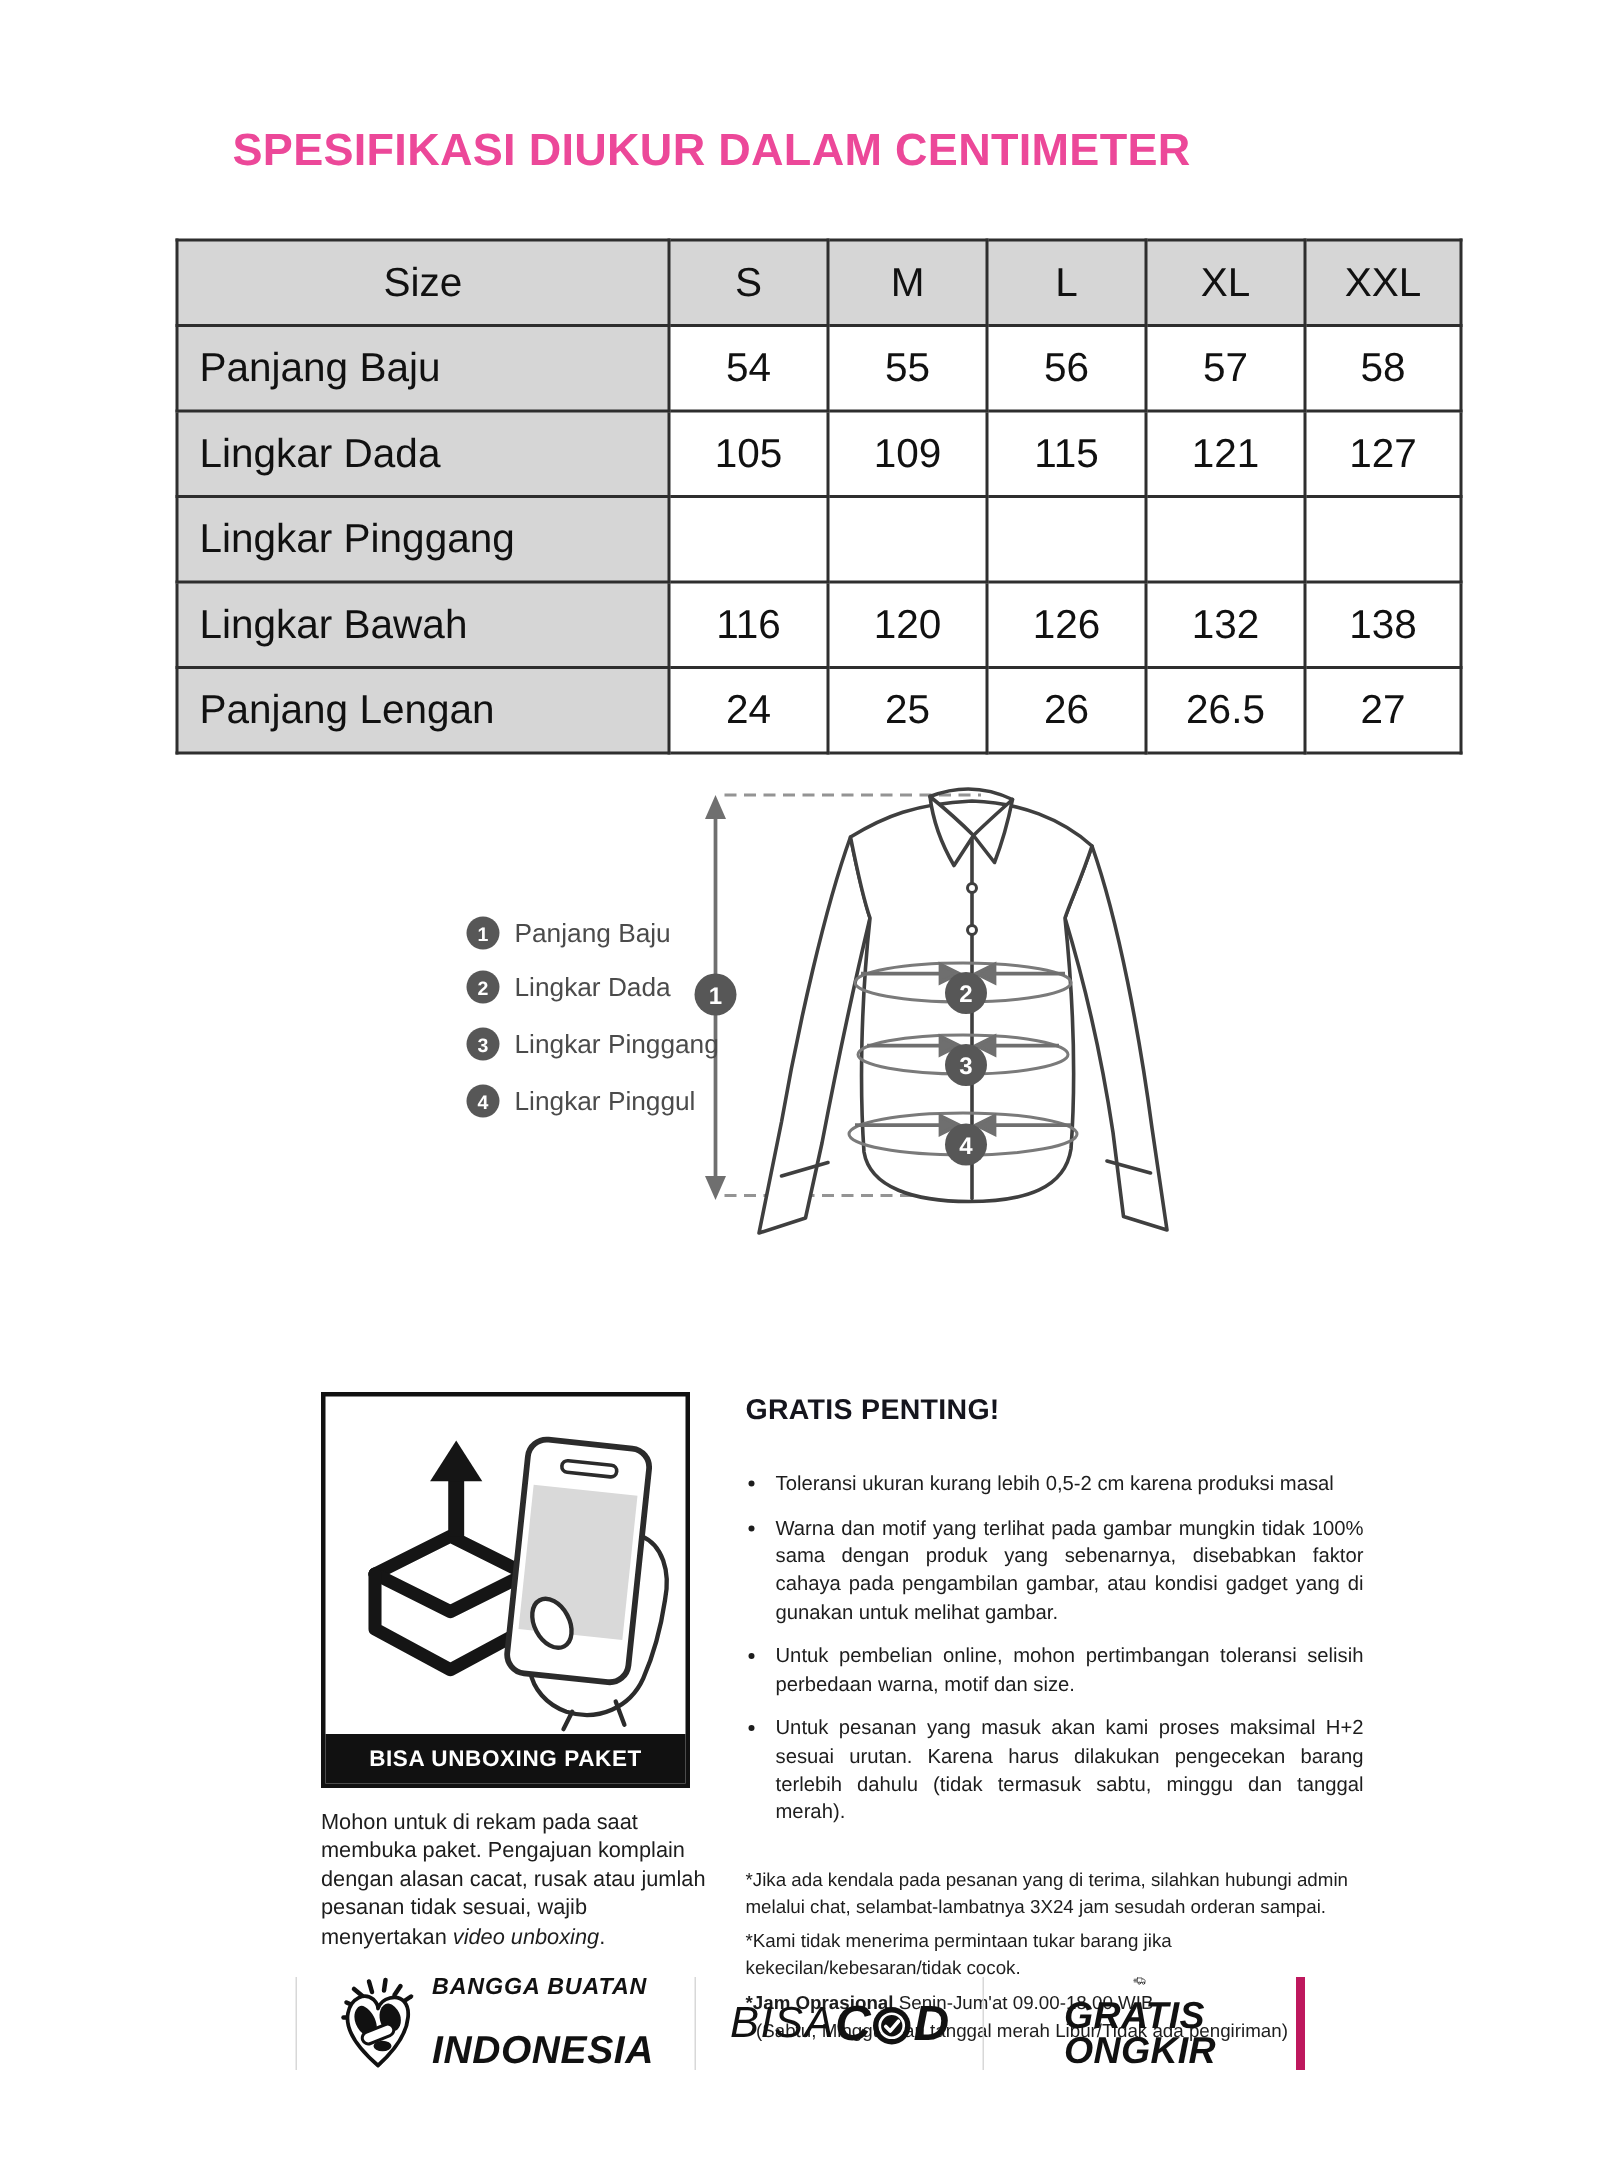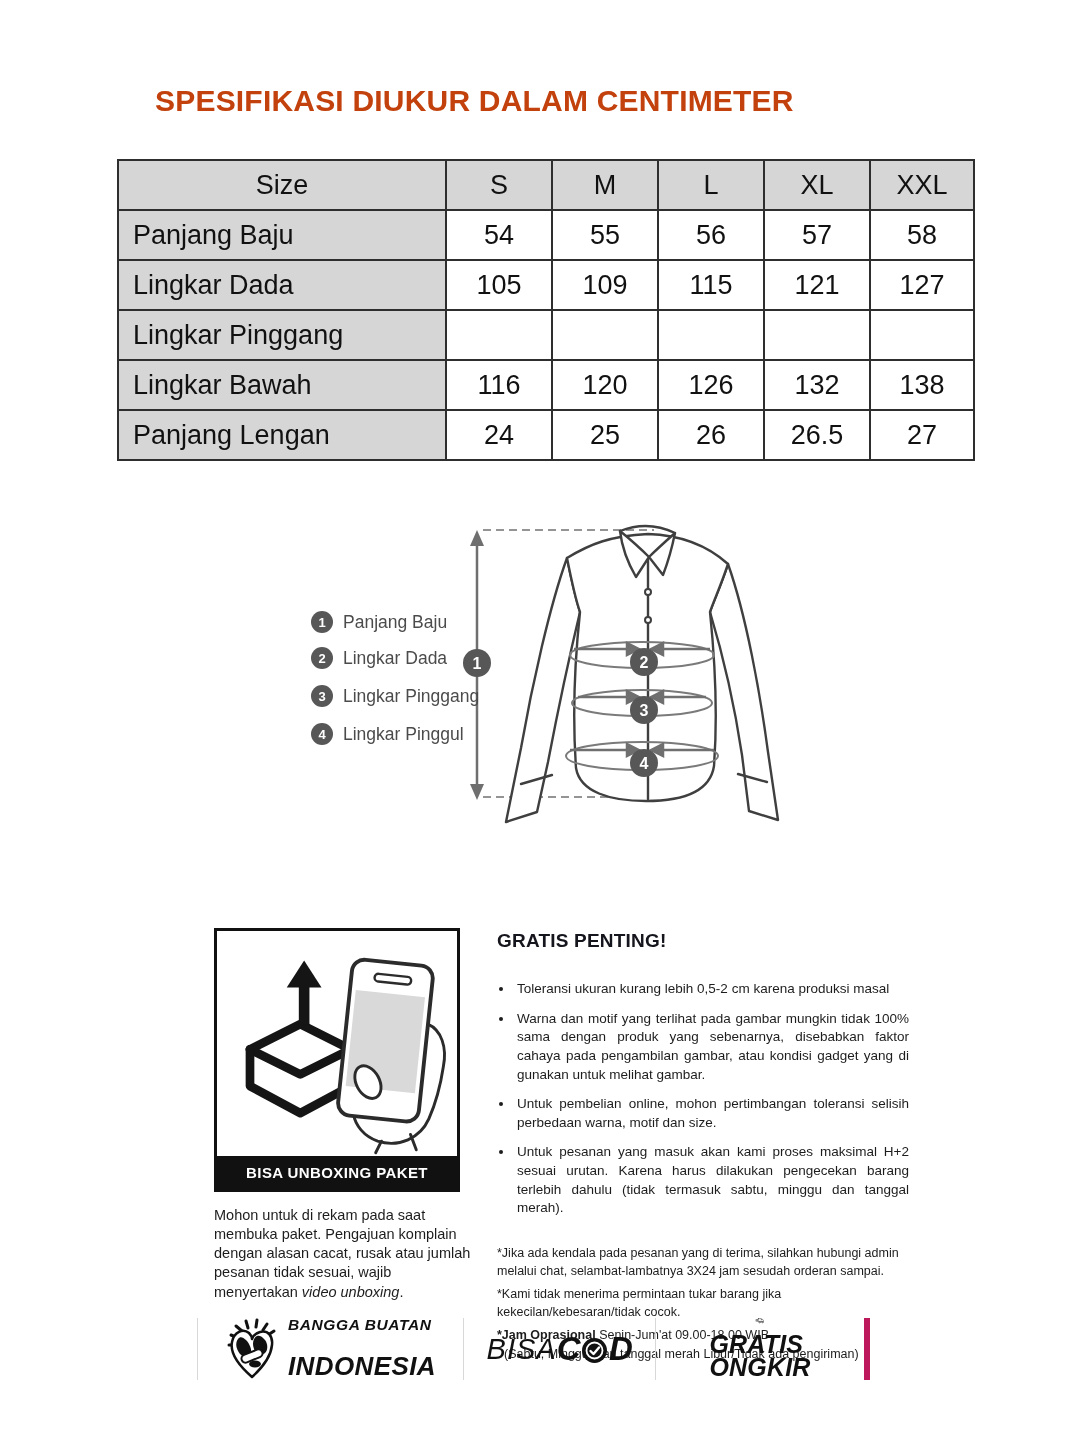--- a/index.html
+++ b/index.html
@@ -1,24 +1,24 @@
 <!DOCTYPE html>
 <html><head>
 <meta charset="utf-8">
 <style>
   html,body{margin:0;padding:0;}
   body{width:1080px;height:1440px;background:#ffffff;font-family:"Liberation Sans",sans-serif;color:#111;overflow:hidden;}
   .page{position:relative;width:1080px;height:1440px;background:#fff;}
 
   
-  .title{position:absolute;left:155px;top:84px;font-size:30px;font-weight:bold;color:#c2410c;letter-spacing:0.2px;white-space:nowrap;}
+  .title{position:absolute;left:155px;top:84px;font-size:30px;font-weight:bold;color:#ec4899;letter-spacing:0.2px;white-space:nowrap;}
 
   
   .size-table{position:absolute;left:117px;top:159px;border-collapse:collapse;table-layout:fixed;}
-  .size-table td,.size-table th{border:2px solid #2e2e2e;height:50px;font-size:27px;font-weight:normal;padding:1px;box-sizing:border-box;}
+  .size-table td,.size-table th{border:2px solid #2e2e2e;height:50px;font-size:27px;font-weight:normal;padding:12px;box-sizing:border-box;}
   .size-table .c-label{width:328px;}
   .size-table .c-val{width:106px;}
   .size-table .c-val-last{width:104px;}
   .size-table th{background:#d6d6d6;text-align:center;}
   .size-table td.rowlabel{background:#d6d6d6;text-align:left;padding-left:14px;}
   .size-table td.val{background:#fff;text-align:center;}
 
   
   .diagram{position:absolute;left:280px;top:500px;width:540px;height:360px;}
   .diagram svg{font-family:"Liberation Sans",sans-serif;}

